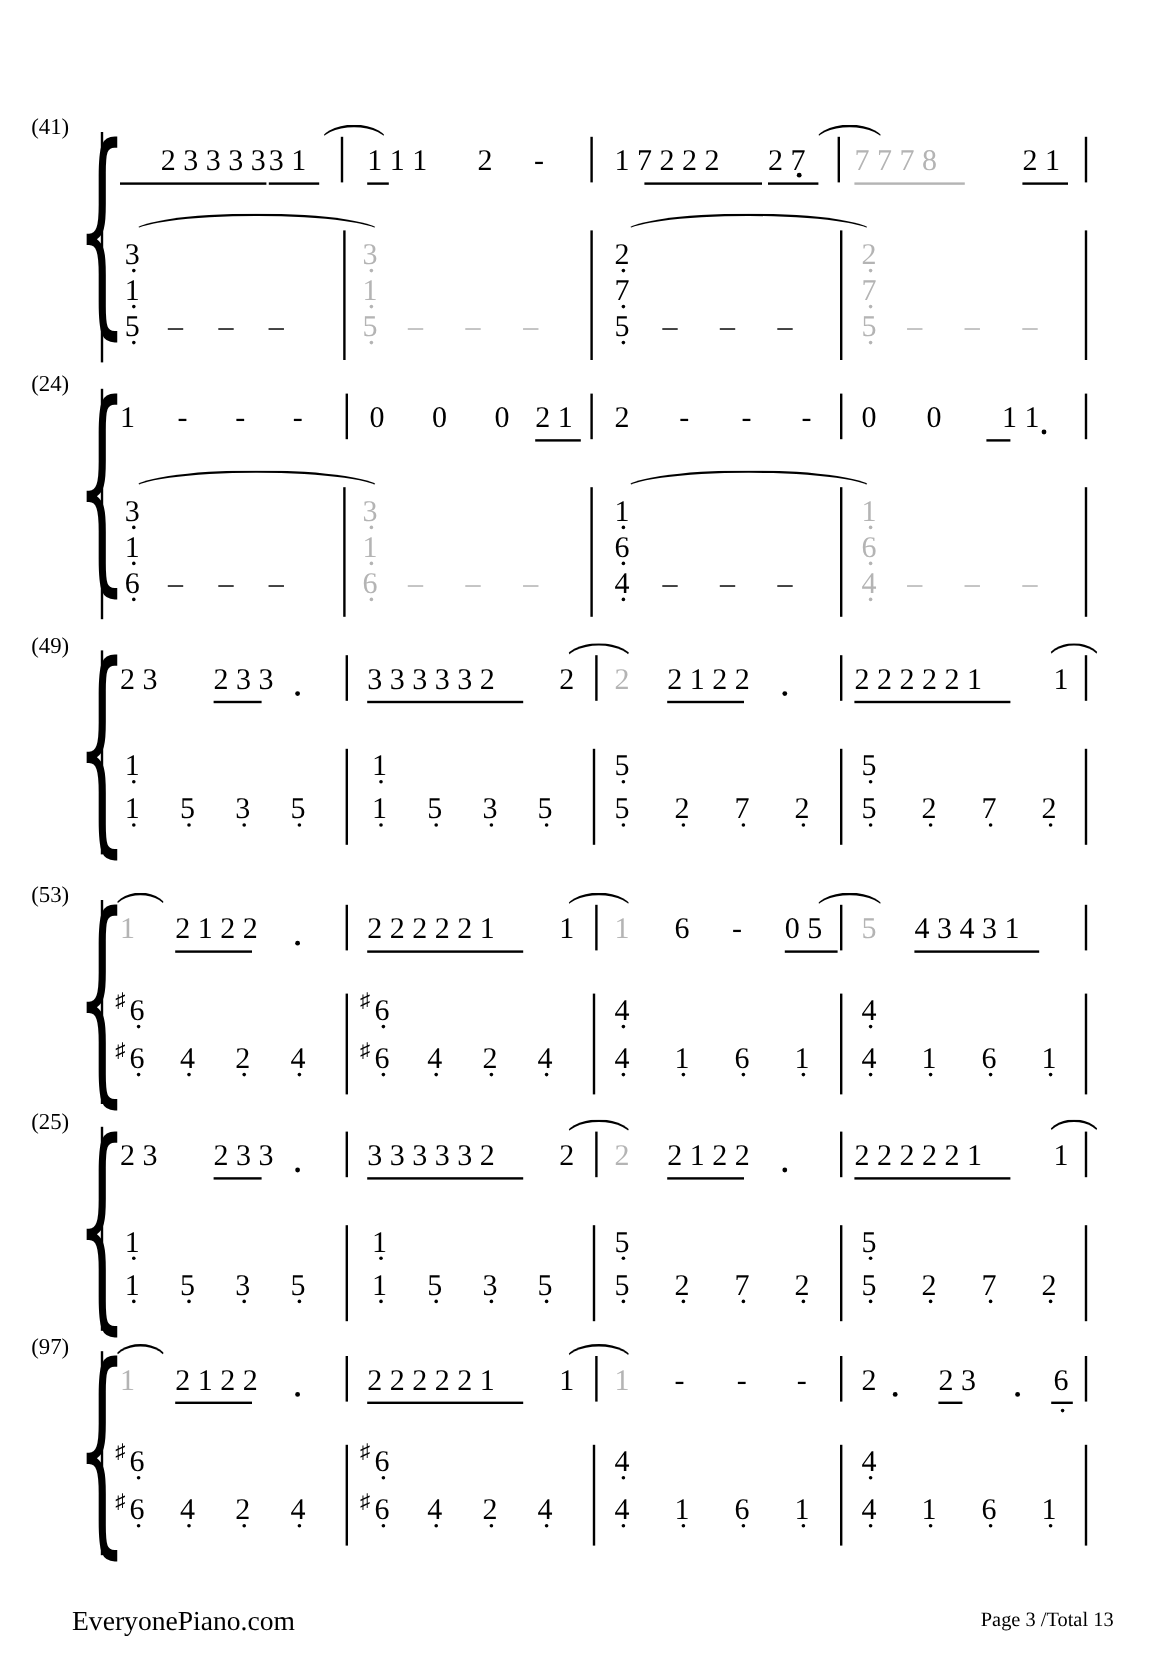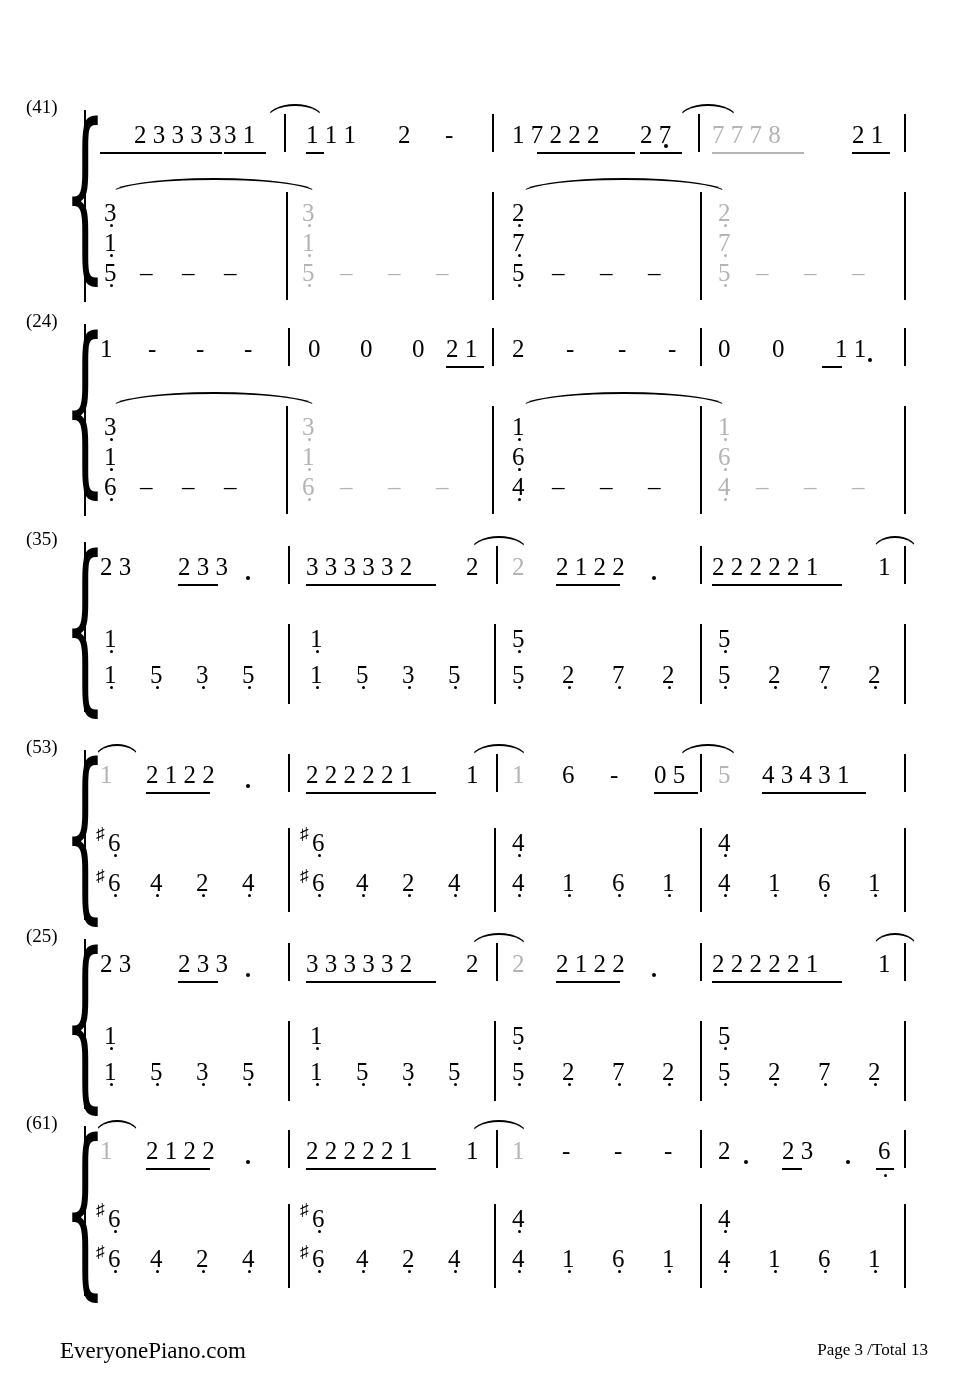--- a/index.html
+++ b/index.html
@@ -260,21 +260,21 @@
     <span class="note grey" style="left:718px;top:164px;">4</span>
     <div class="odot grey-d" style="left:724px;top:188px;"></div>
     <span class="dash grey" style="left:756px;top:164px;">–</span>
     <span class="dash grey" style="left:804px;top:164px;">–</span>
     <span class="dash grey" style="left:852px;top:164px;">–</span>
     <div class="slur" style="left:520px;top:82px;width:206px;"></div>
     <div class="barline" style="left:904px;top:96px;height:108px;"></div>
   </div>
 
   <div class="system" style="top:528px;height:190px;">
-    <span class="bar-number">(35)</span>
+    <span class="bar-number">(49)</span>
     <span class="brace" style="top:4px;">{</span>
     <div class="barline" style="left:84px;top:14px;height:170px;"></div>
 
     <span class="note" style="left:100px;top:26px;">2 3</span>
     <span class="note" style="left:178px;top:26px;">2 3 3</span>
     <div class="ubeam" style="left:178px;top:56px;width:40px;"></div>
     <div class="adot" style="left:246px;top:48px;"></div>
     <div class="barline" style="left:288px;top:18px;height:38px;"></div>
     <span class="note" style="left:306px;top:26px;">3 3 3 3 3 2</span>
     <div class="ubeam" style="left:306px;top:56px;width:130px;"></div>
@@ -482,21 +482,21 @@
     <span class="note" style="left:768px;top:134px;">2</span>
     <div class="odot" style="left:774px;top:158px;"></div>
     <span class="note" style="left:818px;top:134px;">7</span>
     <div class="odot" style="left:824px;top:158px;"></div>
     <span class="note" style="left:868px;top:134px;">2</span>
     <div class="odot" style="left:874px;top:158px;"></div>
     <div class="barline" style="left:904px;top:96px;height:80px;"></div>
   </div>
 
   <div class="system" style="top:1112px;height:190px;">
-    <span class="bar-number">(61)</span>
+    <span class="bar-number">(97)</span>
     <span class="brace" style="top:4px;">{</span>
     <div class="barline" style="left:84px;top:14px;height:170px;"></div>
 
     <span class="note grey" style="left:100px;top:26px;">1</span>
     <div class="slur" style="left:94px;top:8px;width:44px;"></div>
     <span class="note" style="left:146px;top:26px;">2 1 2 2</span>
     <div class="ubeam" style="left:146px;top:56px;width:64px;"></div>
     <div class="adot" style="left:246px;top:48px;"></div>
     <div class="barline" style="left:288px;top:18px;height:38px;"></div>
     <span class="note" style="left:306px;top:26px;">2 2 2 2 2 1</span>

